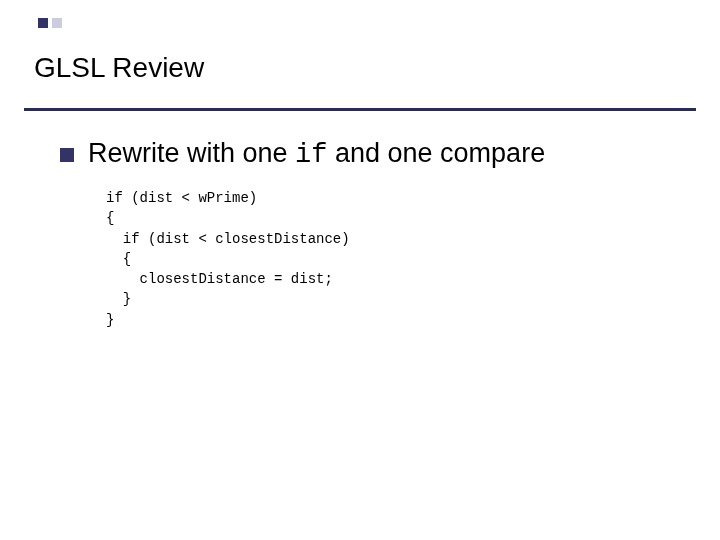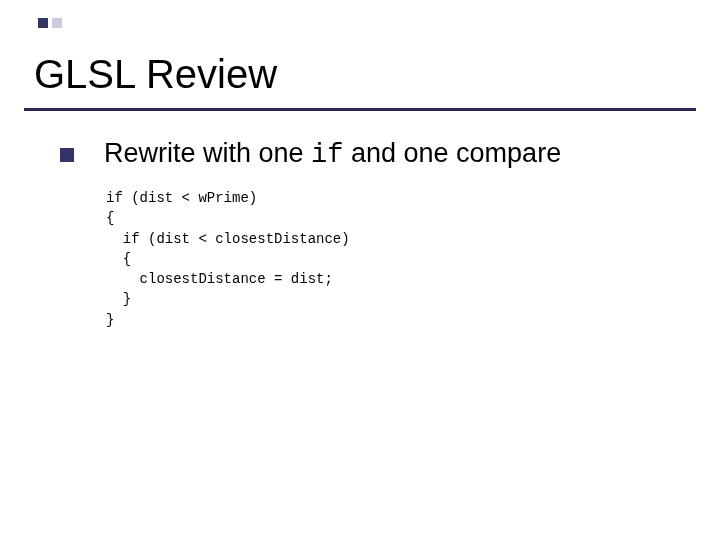--- a/index.html
+++ b/index.html
@@ -18,21 +18,21 @@
     display: flex;
     gap: 4px;
   }
   .sq { width: 10px; height: 10px; }
   .sq.dark { background: #333366; }
   .sq.light { background: #ccccde; }
   .title {
     position: absolute;
     top: 52px;
     left: 34px;
-    font-size: 40px;
+    font-size: 28px;
     font-weight: 400;
     color: #000;
     letter-spacing: 0px;
   }
   .rule {
     position: absolute;
     top: 108px;
     left: 24px;
     width: 672px;
     height: 3px;
@@ -40,21 +40,21 @@
   }
   .body {
     position: absolute;
     top: 138px;
     left: 60px;
     right: 40px;
   }
   .bullet-row {
     display: flex;
     align-items: center;
-    gap: 30px;
+    gap: 14px;
     margin-bottom: 18px;
   }
   .bullet-marker {
     width: 14px;
     height: 14px;
     background: #333366;
     flex: 0 0 auto;
     margin-top: 2px;
   }
   .bullet-text {

